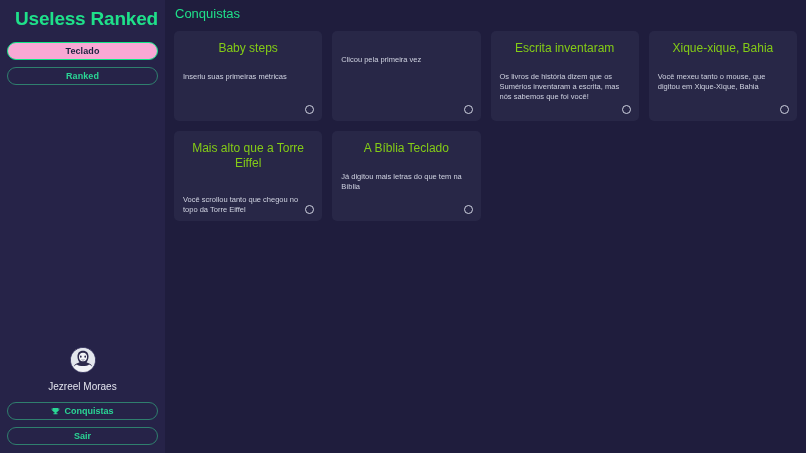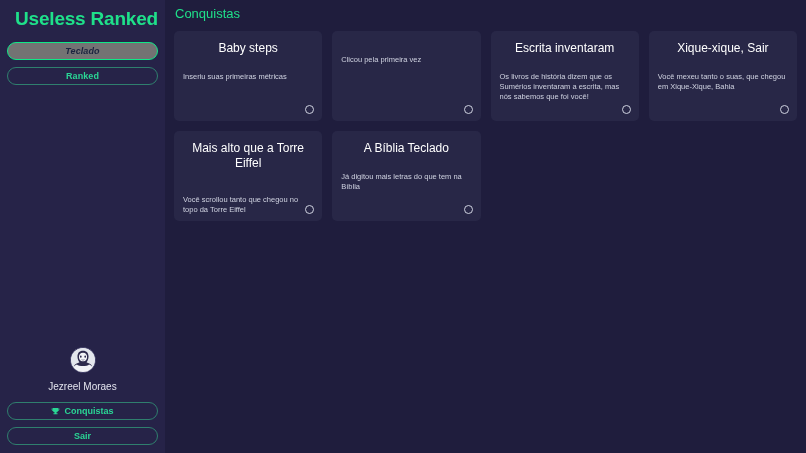--- a/index.html
+++ b/index.html
@@ -55,24 +55,23 @@
     text-align: center;
     font-size: 9px;
     font-weight: bold;
     letter-spacing: 0.1px;
     border: 1px solid transparent;
     background: transparent;
     cursor: pointer;
     font-family: "Liberation Sans", sans-serif;
   }
   .nav-btn.active {
-    background: #737373;
+    background: #f9a8d4;
     color: #1b2340;
     border-color: #0fe887;
-    font-style: italic;
   }
   .nav-btn.outline {
     background: transparent;
     color: #2ad695;
     border-color: #2f7f6e;
   }
 
   .sidebar-spacer { flex: 1 1 auto; }
 
   
@@ -155,21 +154,21 @@
     height: 90px;
     padding: 8px 8px 6px 8px;
     display: flex;
     flex-direction: column;
     position: relative;
     cursor: pointer;
   }
 
   .card-title {
     font-size: 12px;
-    color: #ffffff;
+    color: #84cc16;
     text-align: center;
     line-height: 1.25;
     padding: 2px 2px 0 2px;
     font-weight: normal;
   }
 
   .card-desc {
     font-size: 7.5px;
     color: #cfd2e0;
     line-height: 1.35;
@@ -253,22 +252,22 @@
       <span class="card-status"></span>
     </article>
 
     <article class="card">
       <div class="card-title">Escrita inventaram</div>
       <div class="card-desc">Os livros de história dizem que os Sumérios inventaram a escrita, mas nós sabemos que foi você!</div>
       <span class="card-status"></span>
     </article>
 
     <article class="card">
-      <div class="card-title">Xique-xique, Sair</div>
-      <div class="card-desc">Você mexeu tanto o suas, que chegou em Xique-Xique, Bahia</div>
+      <div class="card-title">Xique-xique, Bahia</div>
+      <div class="card-desc">Você mexeu tanto o mouse, que digitou em Xique-Xique, Bahia</div>
       <span class="card-status"></span>
     </article>
 
     <article class="card two-line-title">
       <div class="card-title">Mais alto que a Torre Eiffel</div>
       <div class="card-desc">Você scrollou tanto que chegou no topo da Torre Eiffel</div>
       <span class="card-status"></span>
     </article>
 
     <article class="card">

